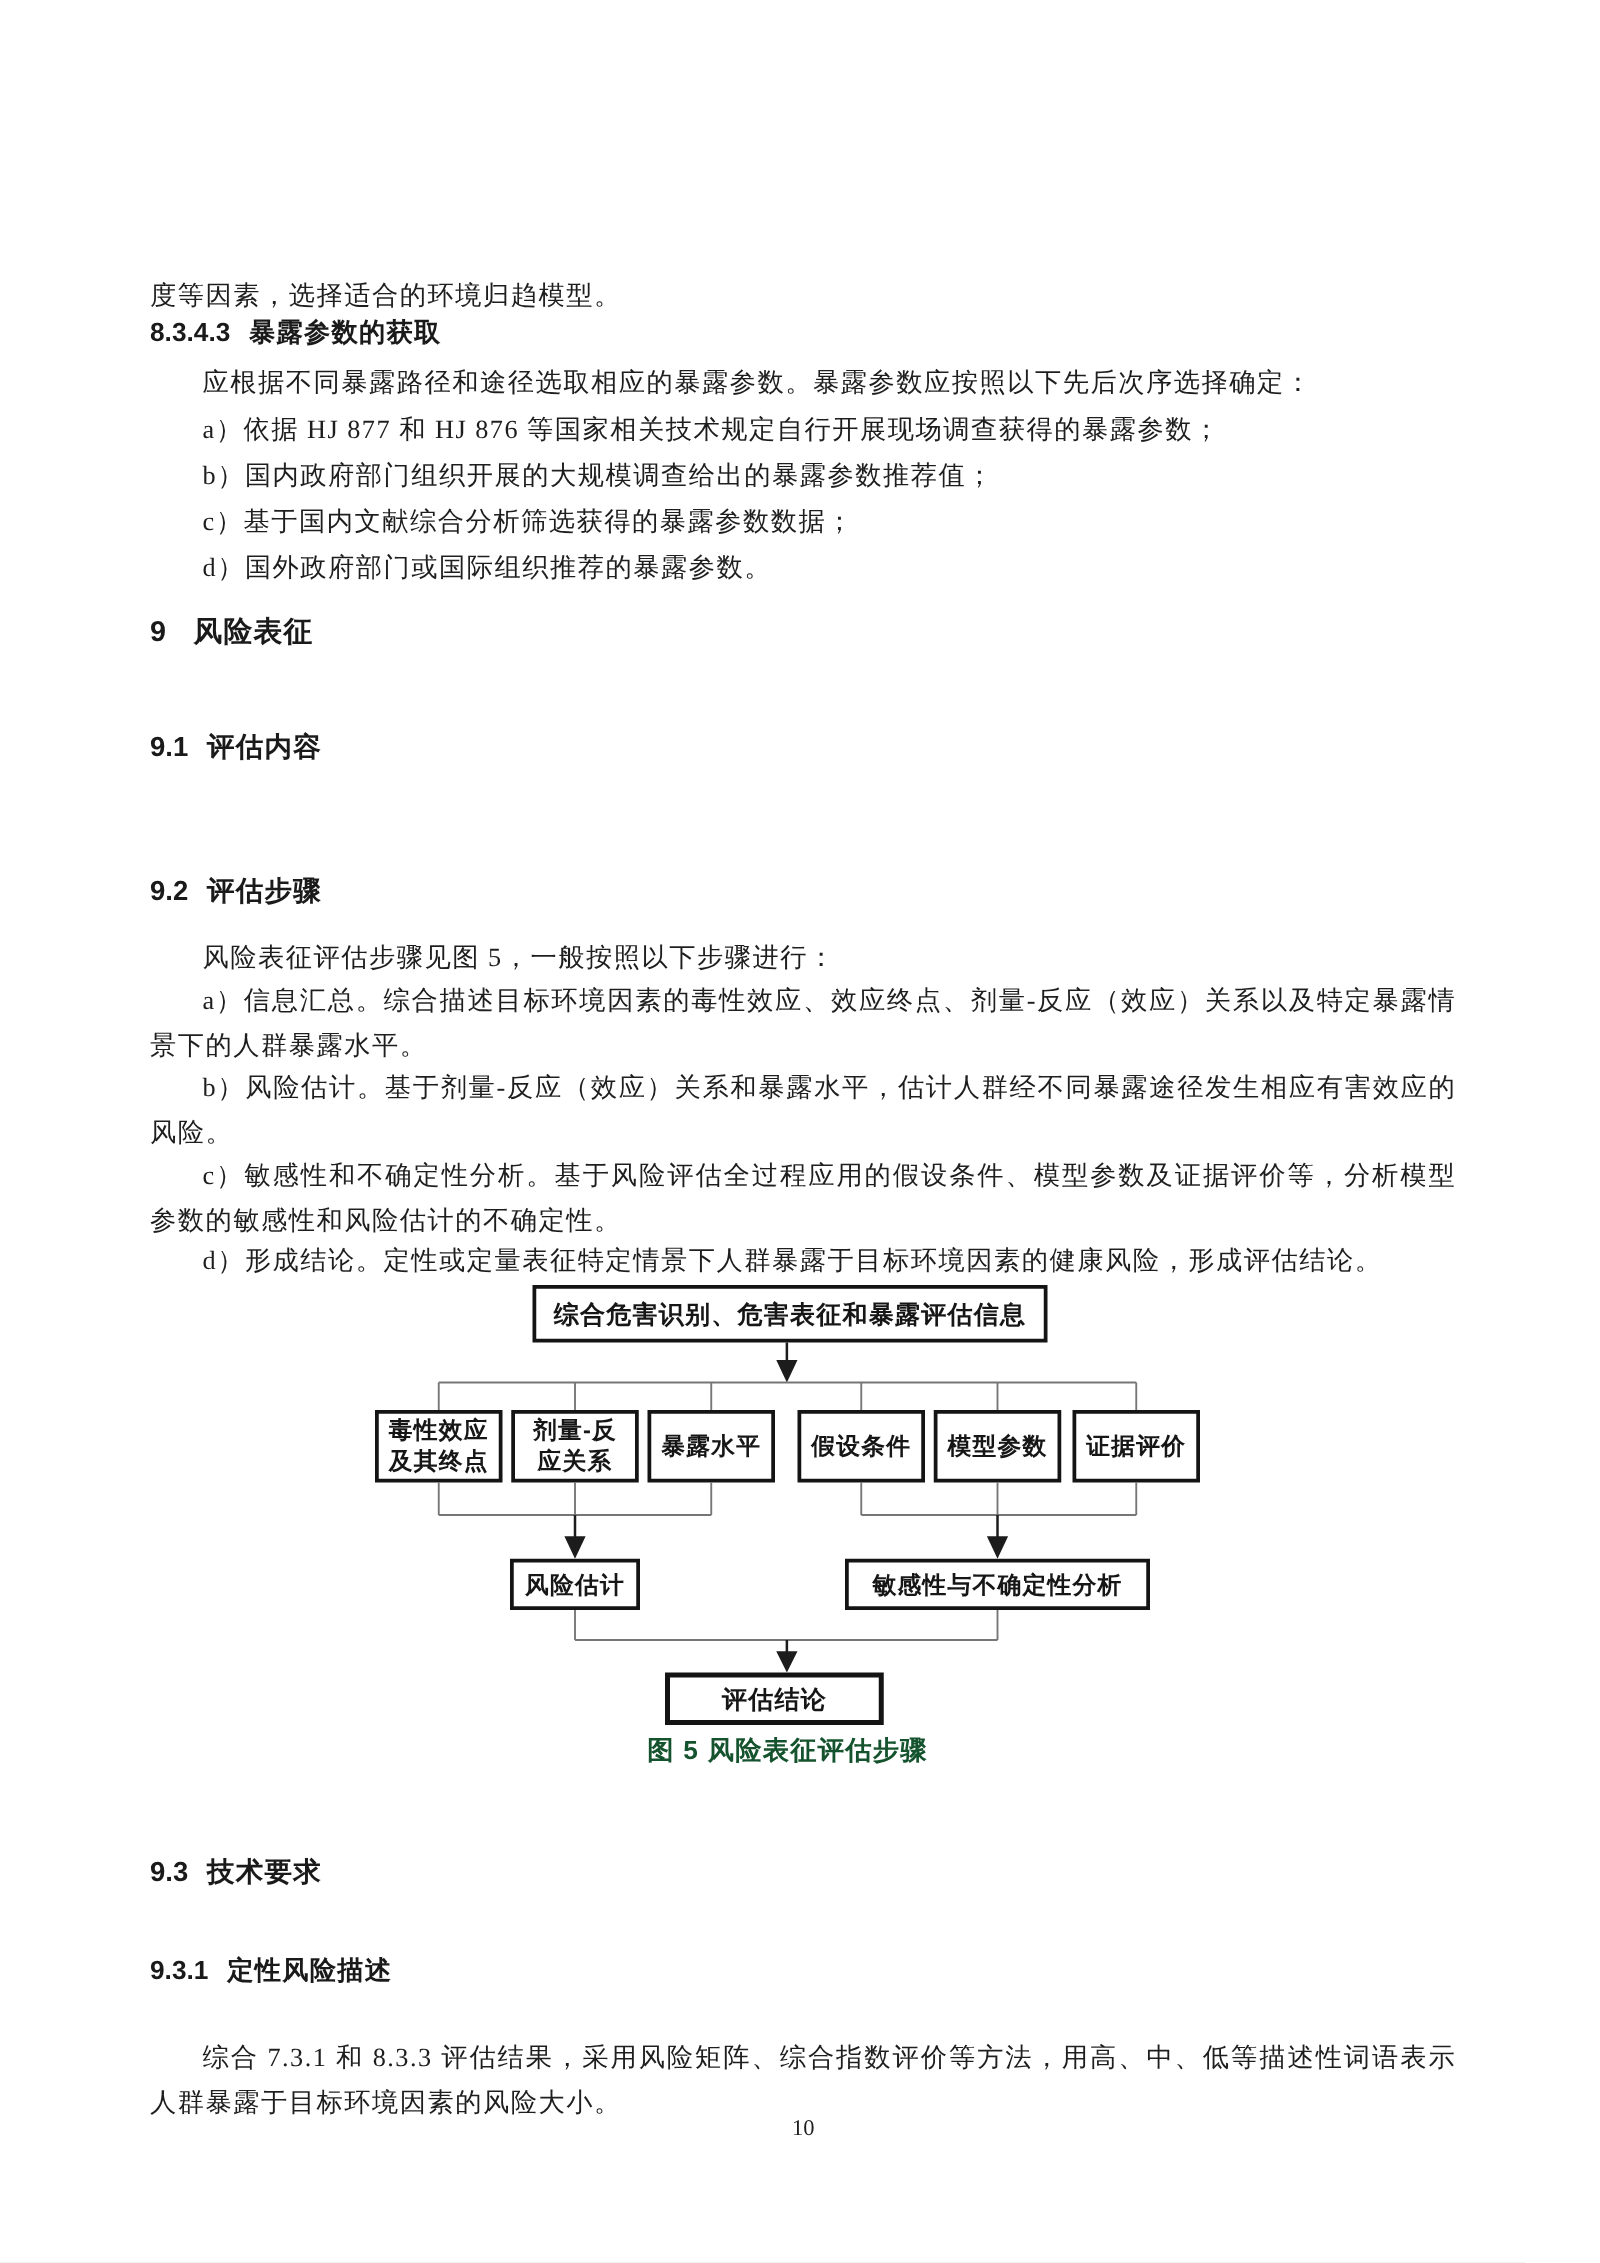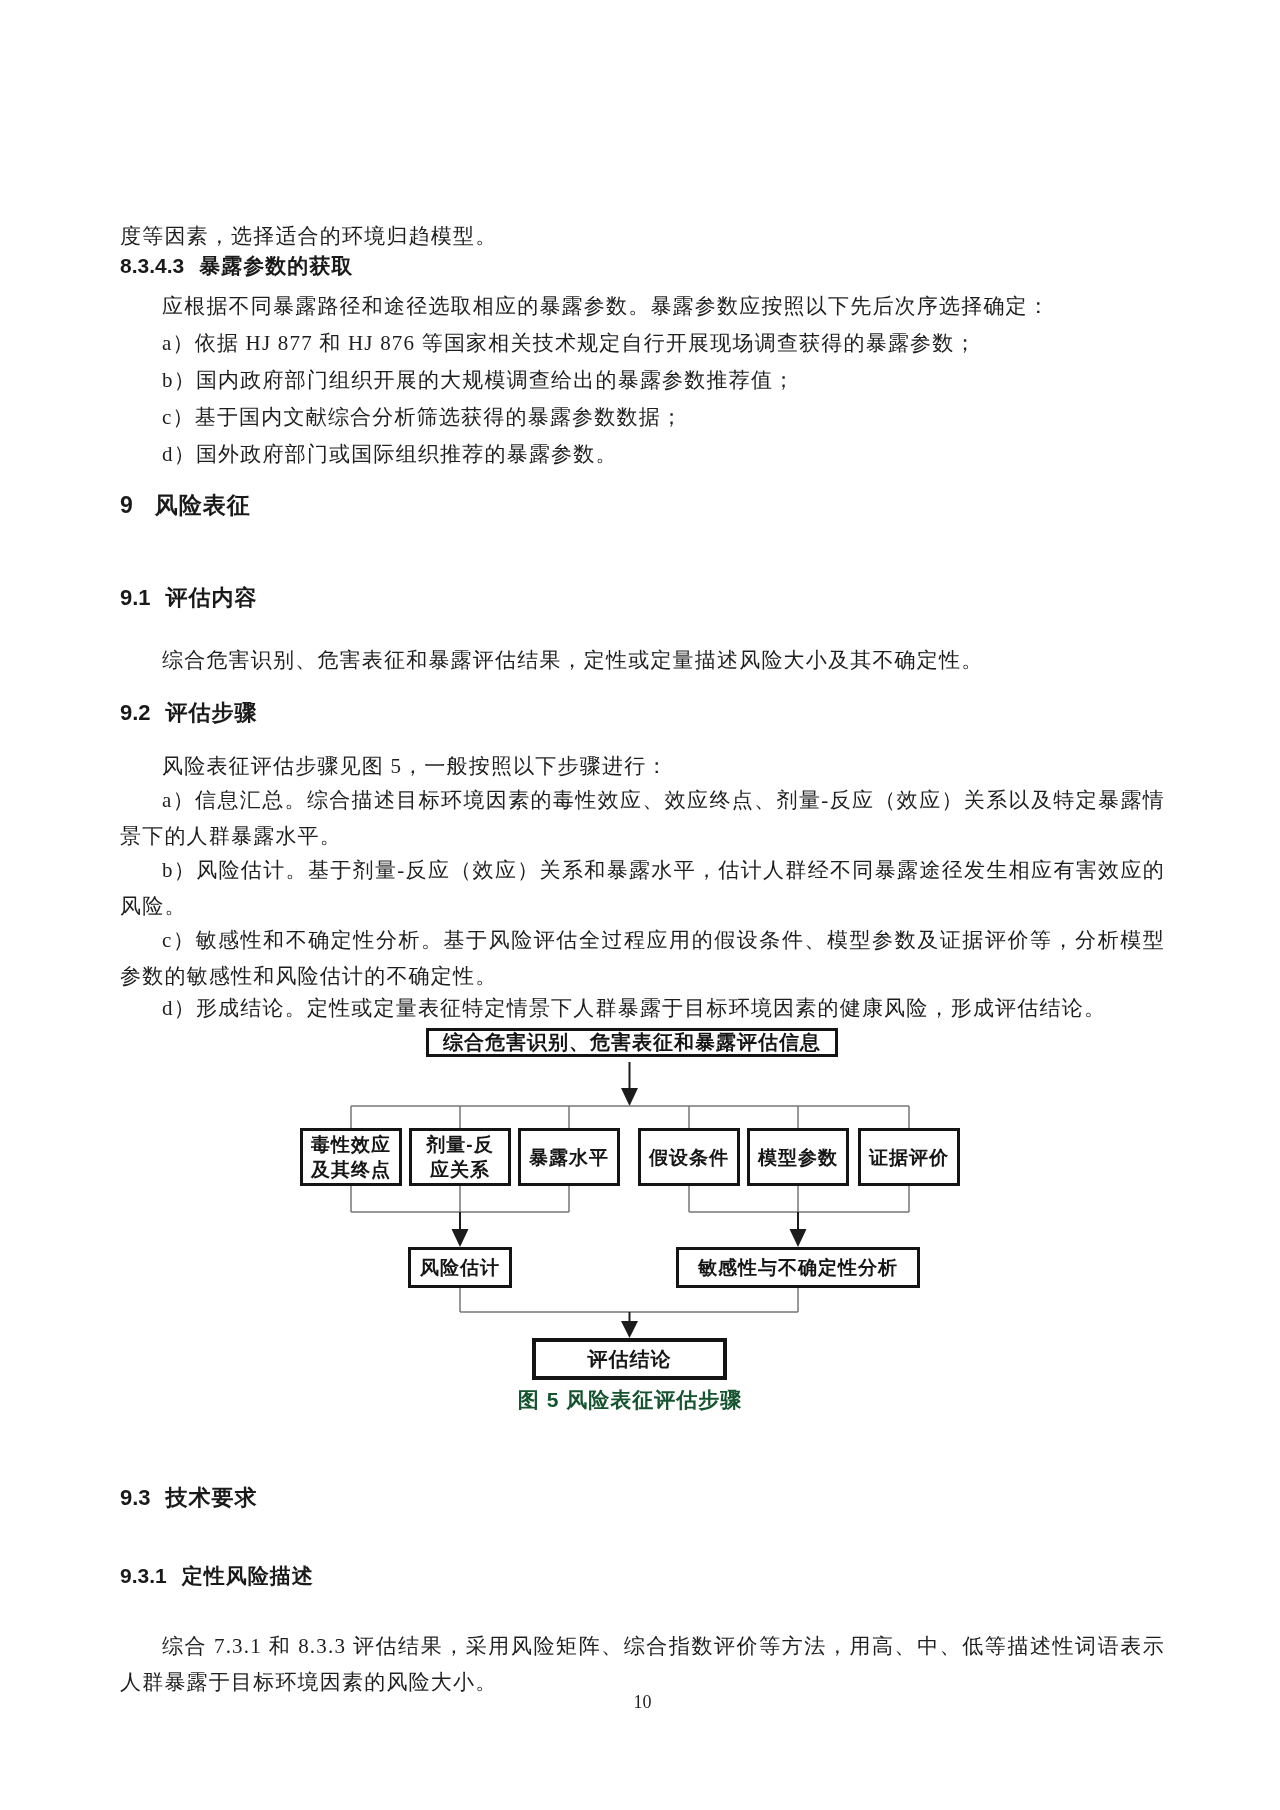--- a/index.html
+++ b/index.html
@@ -43,24 +43,24 @@
     box-sizing:border-box;
     background:#ffffff;
     border:3px solid #141414;
     display:flex;align-items:center;justify-content:center;
     text-align:center;
     font-family:"Liberation Sans","DejaVu Sans",sans-serif;
     font-weight:700;color:#161616;
     letter-spacing:1px;
     white-space:pre-line;
   }
-  .fbox.top-box{left:306px;top:0;width:412px;height:29px;font-size:20px;text-align:right;}
+  .fbox.top-box{left:306px;top:0;width:412px;height:46px;font-size:20px;text-align:right;}
   .fbox.row{top:100px;width:102px;height:58px;font-size:19px;line-height:25px;}
   .fbox.mid{top:219px;height:41px;font-size:19px;}
-  .fbox.final{left:412px;top:310px;width:195px;height:42px;border-width:4px;font-size:20px;}
+  .fbox.final{left:412px;top:310px;width:175px;height:42px;border-width:4px;font-size:20px;}
   .fcaption{
     position:absolute;left:260px;top:358px;width:500px;
     text-align:center;
     font-family:"Liberation Sans","DejaVu Sans",sans-serif;
     font-weight:700;font-size:21px;color:#14532d;letter-spacing:1px;
     margin:0;
   }
   .pagenum{
     left:120px;top:1692px;width:1045px;
     text-align:center;font-size:18px;letter-spacing:0;
@@ -79,21 +79,20 @@
   <p class="abs body indent" style="top:288px">应根据不同暴露路径和途径选取相应的暴露参数。暴露参数应按照以下先后次序选择确定：</p>
   <p class="abs body indent single" style="top:325px">a）依据 HJ 877 和 HJ 876 等国家相关技术规定自行开展现场调查获得的暴露参数；</p>
   <p class="abs body indent single" style="top:399px">c）基于国内文献综合分析筛选获得的暴露参数数据；</p>
   <p class="abs body indent single" style="top:362px">b）国内政府部门组织开展的大规模调查给出的暴露参数推荐值；</p>
   <p class="abs body indent single" style="top:436px">d）国外政府部门或国际组织推荐的暴露参数。</p>
 
   <h1 class="abs hd h1" style="top:490px"><span class="hnum">9</span><span>风险表征</span></h1>
 
   <h2 class="abs hd h2" style="top:583px"><span class="hnum-sm">9.1</span><span>评估内容</span></h2>
 
-  <p class="abs body indent" style="top:642px">综合危害识别、危害表征和暴露评估结果，定性或定量描述风险大小及其不确定性。</p>
 
   <h2 class="abs hd h2" style="top:698px"><span class="hnum-sm">9.2</span><span>评估步骤</span></h2>
 
   <p class="abs body indent" style="top:748px">风险表征评估步骤见图 5，一般按照以下步骤进行：</p>
   <p class="abs body indent" style="top:852px">b）风险估计。基于剂量-反应（效应）关系和暴露水平，估计人群经不同暴露途径发生相应有害效应的风险。</p>
   <p class="abs body indent" style="top:782px">a）信息汇总。综合描述目标环境因素的毒性效应、效应终点、剂量-反应（效应）关系以及特定暴露情景下的人群暴露水平。</p>
   <p class="abs body indent" style="top:922px">c）敏感性和不确定性分析。基于风险评估全过程应用的假设条件、模型参数及证据评价等，分析模型参数的敏感性和风险估计的不确定性。</p>
   <p class="abs body indent" style="top:990px">d）形成结论。定性或定量表征特定情景下人群暴露于目标环境因素的健康风险，形成评估结论。</p>
 
   <div class="abs figure">

